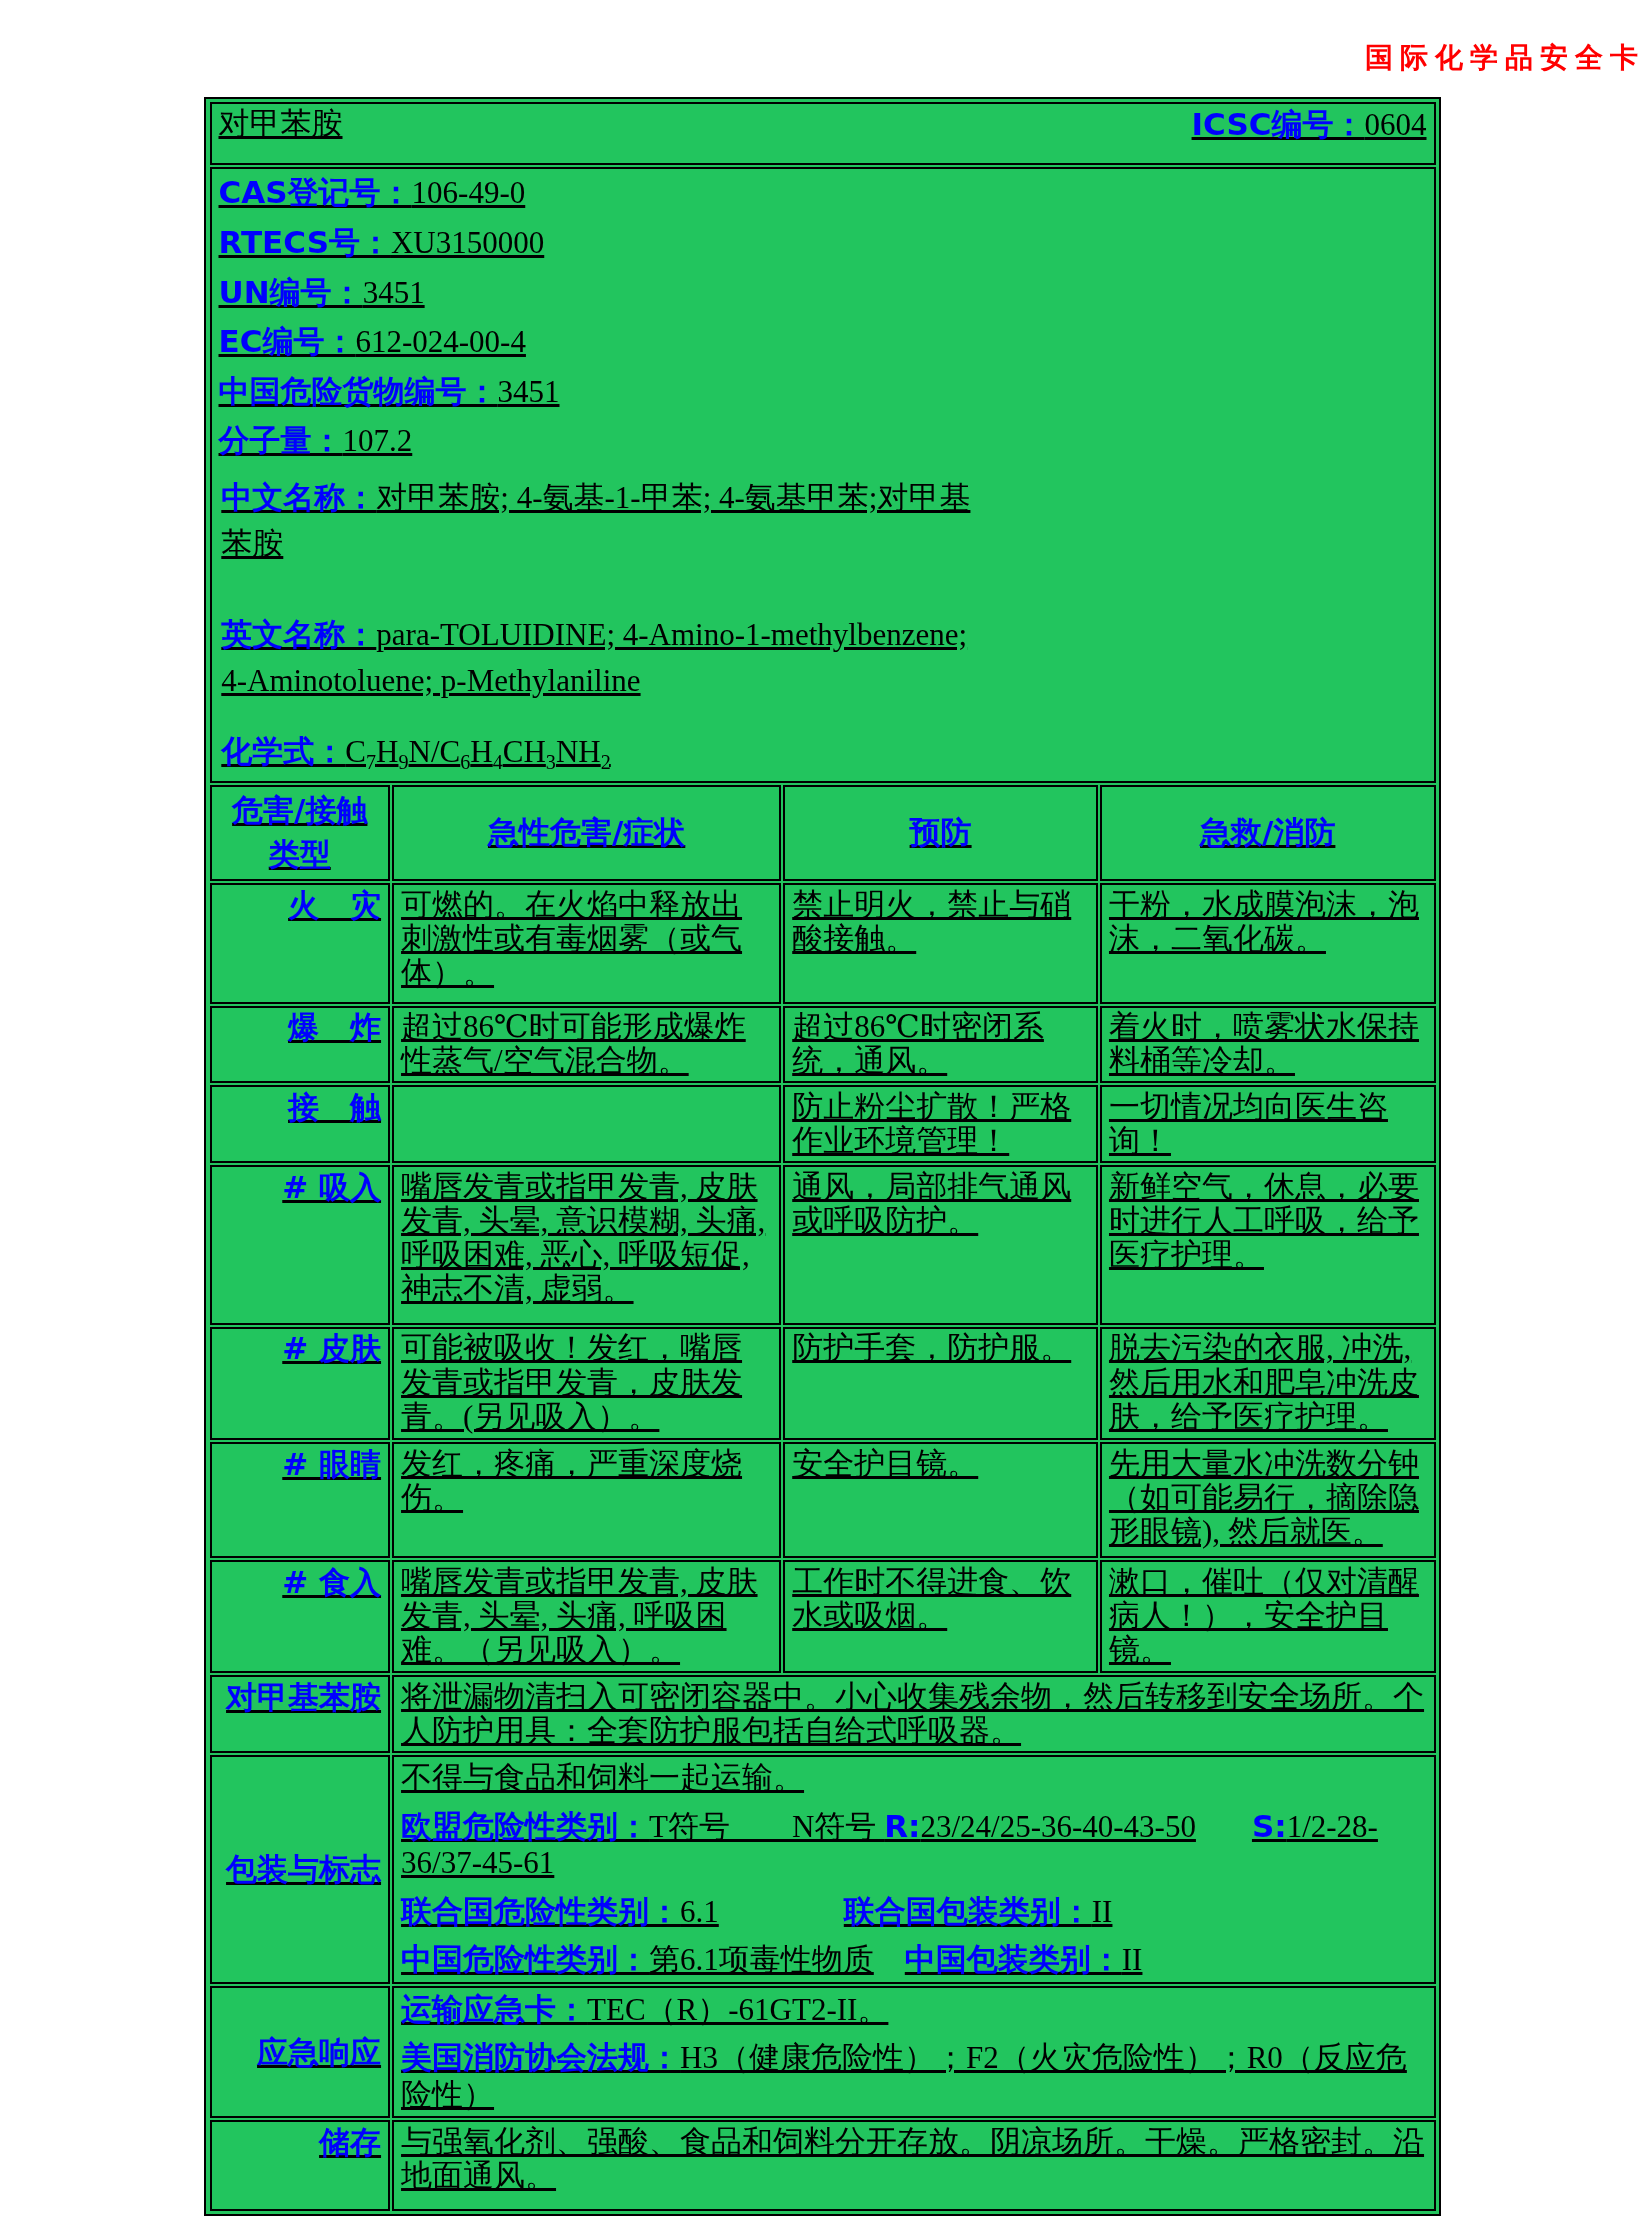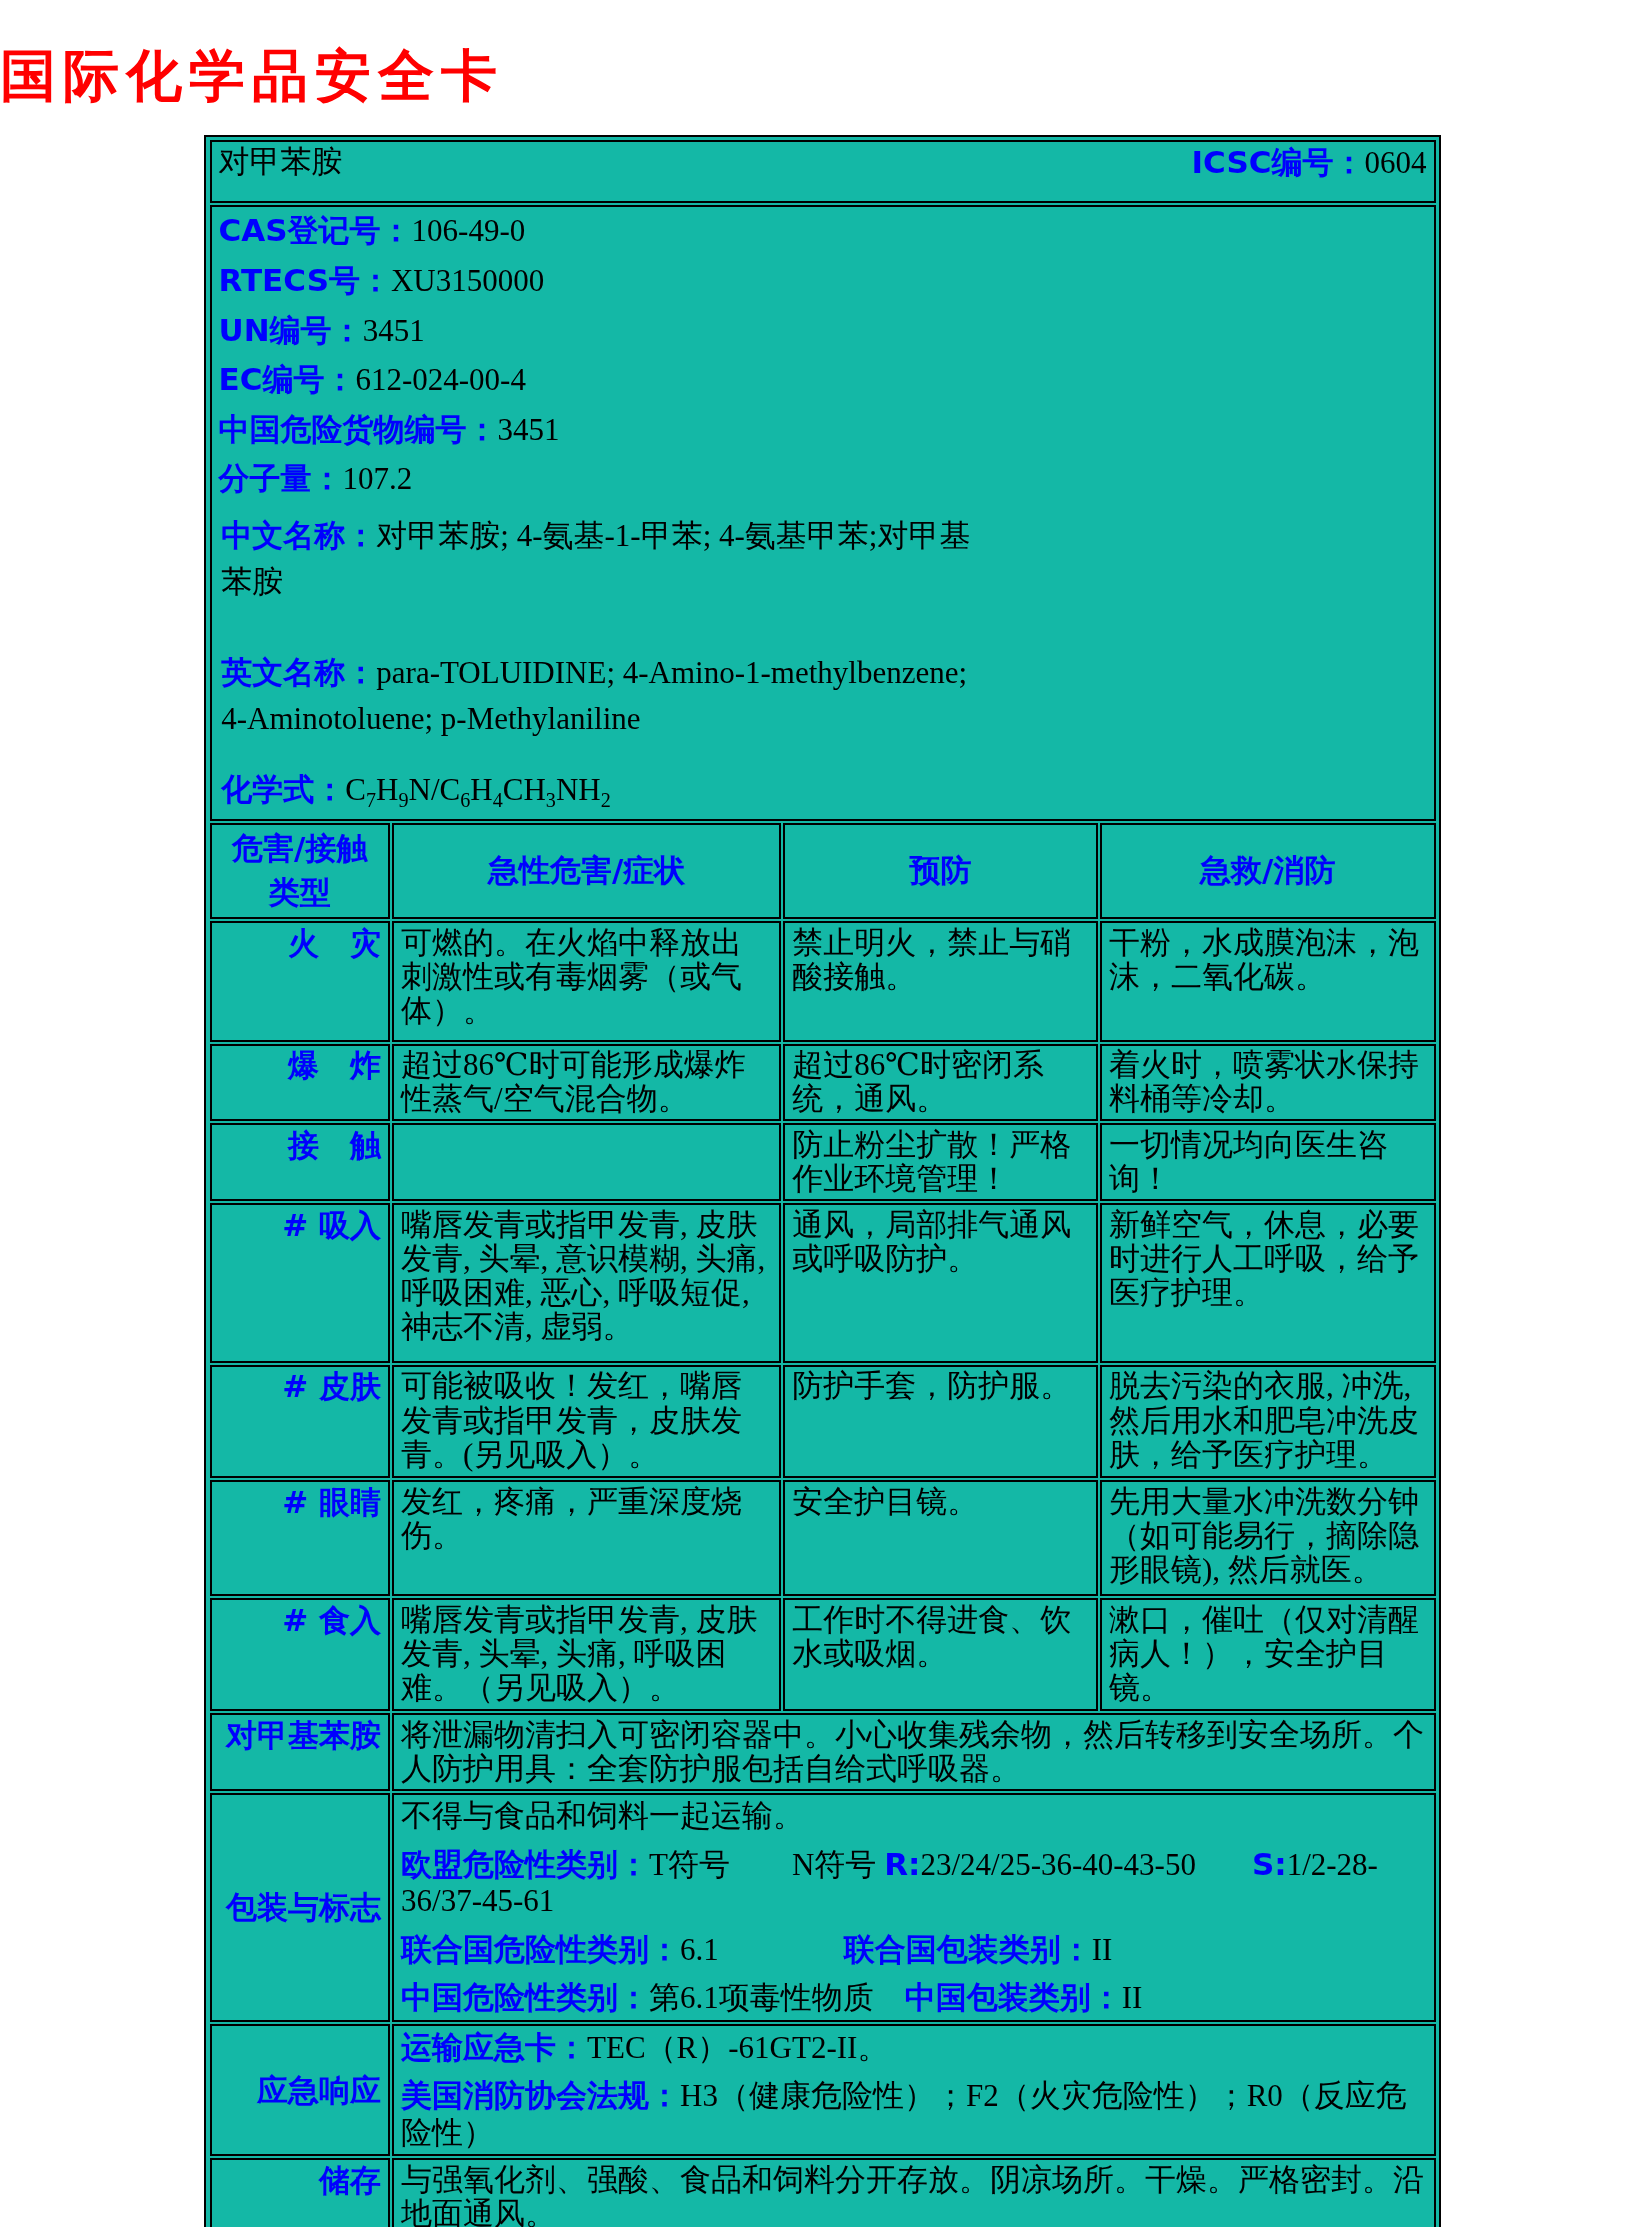--- a/index.html
+++ b/index.html
@@ -9,33 +9,34 @@
   }
   body {
     width: 1645px;
     height: 2227px;
     color: #000000;
     font-family: "Liberation Serif", "DejaVu Serif", serif;
     overflow: hidden;
   }
   .page-title {
     margin: 39px auto 19.5px;
-    text-align: left;
-    font-size: 56px;
+    text-align: right;
+    font-size: 28px;
     font-weight: bold;
     color: #ff0000;
     letter-spacing: 7px;
     font-family: "DejaVu Serif", "Liberation Serif", serif;
   }
   .card {
     width: 1230px;
     margin: 4px auto;
     border: 2.8px solid #000000;
     padding: 1.4px;
-    background: #14b8a6;
+    background: #22c55e;
+    text-decoration: underline;
   }
   table.main {
     width: 100%;
     border-collapse: separate;
     border-spacing: 2.8px;
     table-layout: fixed;
   }
   table.main td {
     border: 2.1px solid #000000;
     padding: 2.8px 7px;

